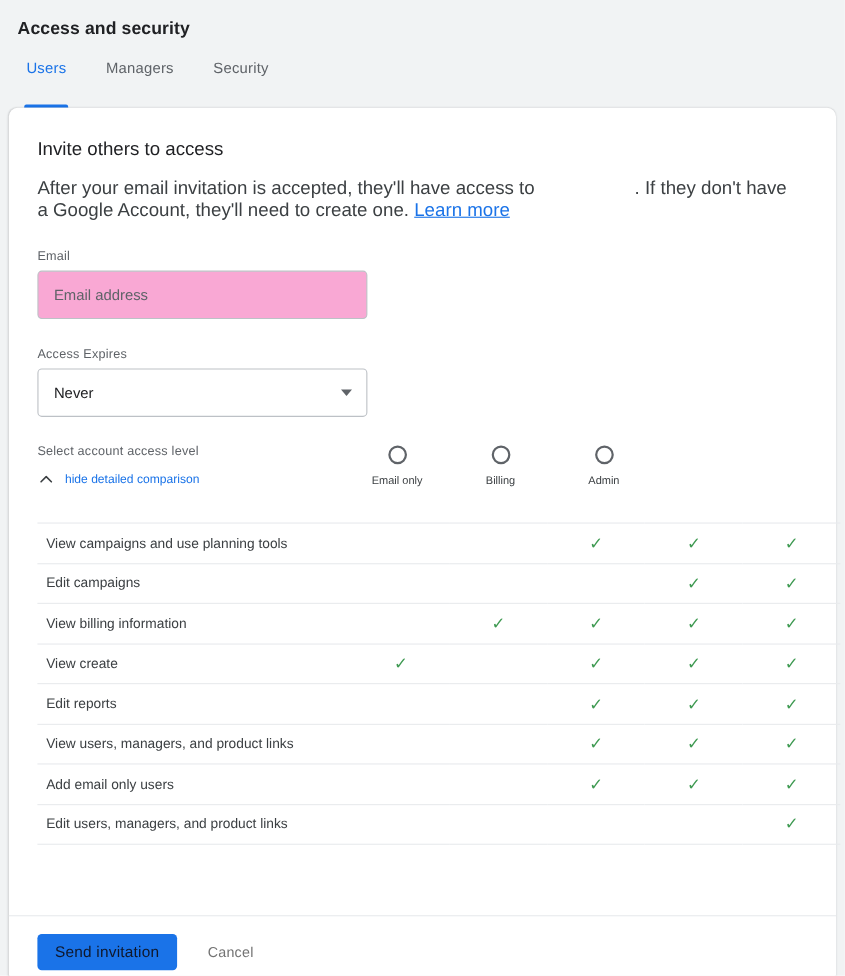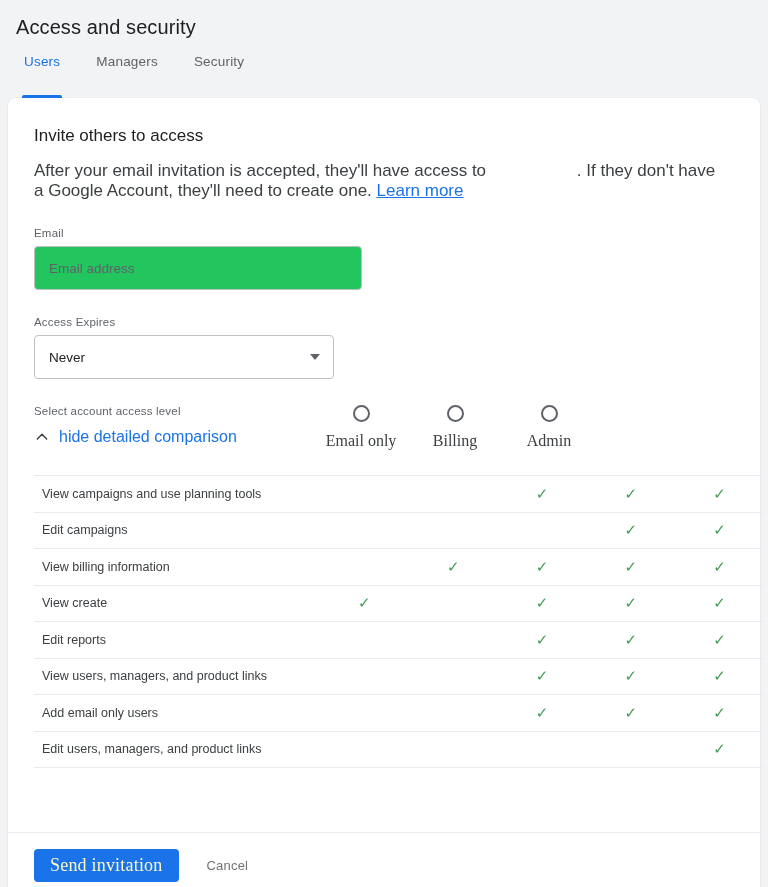--- a/index.html
+++ b/index.html
@@ -13,22 +13,22 @@
     font-family: "Liberation Sans", sans-serif;
     color: #202124;
     overflow: hidden;
   }
 
   
   .page-header {
     padding: 14px 0 0 16px;
   }
   .page-title {
-    font-size: 20px;
-    font-weight: 400;
+    font-size: 16px;
+    font-weight: 700;
     color: #202124;
     letter-spacing: 0.1px;
     line-height: 26px;
   }
 
   
   .tabs {
     display: flex;
     height: 44px;
     padding-left: 24px;
@@ -98,30 +98,30 @@
   .field-group {
     margin-top: 26px;
   }
   .field-label {
     font-size: 11.5px;
     color: #5f6368;
     margin-bottom: 7px;
     letter-spacing: 0.2px;
   }
   .text-input {
-    width: 328px;
+    width: 300px;
     height: 44px;
     border: 1px solid #bdc1c6;
     border-radius: 4px;
     padding: 0 14px;
     font-size: 13.5px;
     color: #202124;
     font-family: "Liberation Sans", sans-serif;
     box-sizing: border-box;
-    background: #22c55e;
+    background: #f9a8d4;
     outline: none;
   }
   .text-input::placeholder { color: #5f6368; }
 
   .select-wrap {
     position: relative;
     width: 300px;
     height: 44px;
   }
   .select-box {
@@ -167,21 +167,21 @@
     align-items: center;
     margin-top: 11px;
     cursor: pointer;
   }
   .chevron-up {
     width: 16px; height: 16px;
     margin-right: 9px;
     flex: none;
   }
   .toggle-label {
-    font-size: 16px;
+    font-size: 11px;
     color: #1a73e8;
   }
 
   .radio-cols {
     position: absolute;
     left: 280px;
     right: 0;
     top: 0;
     display: flex;
   }
@@ -192,23 +192,22 @@
   }
   .radio-dot {
     width: 17px;
     height: 17px;
     border: 2px solid #5f6368;
     border-radius: 50%;
     margin: 0 auto 10px auto;
     box-sizing: border-box;
   }
   .radio-name {
-    font-size: 16px;
+    font-size: 10px;
     color: #3c4043;
-    font-family: Liberation Serif, serif;
   }
 
   
   .cmp-table {
     margin-top: 16px;
     width: 722px;
     border-collapse: collapse;
     table-layout: fixed;
   }
   .cmp-table tr { height: 36.5px; }
@@ -238,28 +237,28 @@
     left: 0; right: 0;
     bottom: 0;
     height: 64px;
     border-top: 1px solid #e8eaed;
     display: flex;
     align-items: center;
     padding-left: 26px;
   }
   .btn-primary {
     background: #1a73e8;
-    color: #fef9c3;
+    color: #0f172a;
     border: none;
     border-radius: 4px;
     height: 33px;
     padding: 0 16px;
-    font-size: 18px;
+    font-size: 14px;
     font-weight: 500;
-    font-family: Liberation Serif, serif;
+    font-family: Liberation Sans, sans-serif;
     cursor: pointer;
     letter-spacing: 0.2px;
   }
   .btn-text {
     background: none;
     border: none;
     color: #737373;
     font-size: 13px;
     font-weight: 500;
     font-family: "Liberation Sans", sans-serif;

